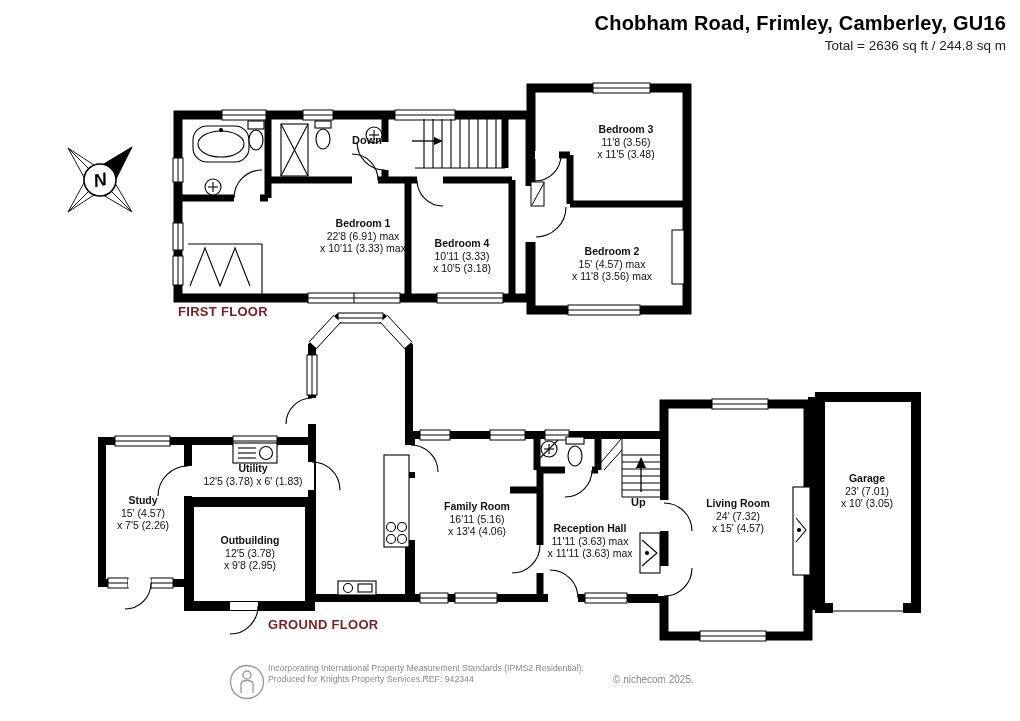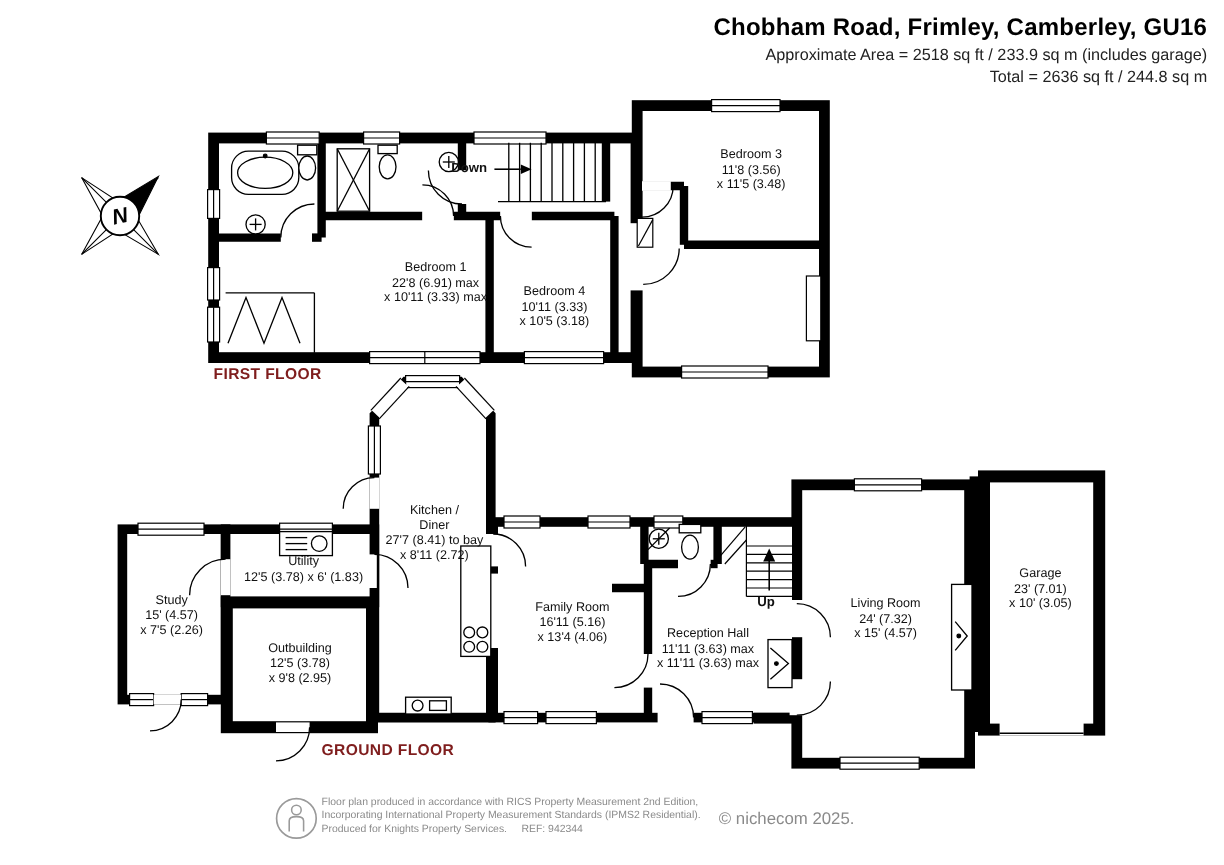--- a/index.html
+++ b/index.html
@@ -5,26 +5,26 @@
   html,body{margin:0;padding:0;background:#fff;}
   #stage{position:relative;width:1020px;height:721px;background:#fff;overflow:hidden;
          font-family:"Liberation Sans","DejaVu Sans",sans-serif;color:#111;}
   #plan-svg{position:absolute;left:0;top:0;}
   .hdr{position:absolute;top:12px;right:14px;text-align:right;}
   .hdr .title{font-size:20px;font-weight:bold;color:#000;letter-spacing:0.2px;}
   .hdr .area{font-size:13.5px;color:#222;margin-top:3px;}
   .hdr .disc{font-size:10px;color:#222;margin-top:5px;}
   .room-label{position:absolute;transform:translateX(-50%);text-align:center;
               font-size:10.5px;line-height:12.5px;white-space:nowrap;color:#111;}
-  .room-label .nm{font-weight:normal;}
+  .room-label .nm{font-weight:bold;}
   .floor-label{position:absolute;font-weight:bold;font-size:13px;color:#7f1d1d;letter-spacing:0.3px;}
   .stair-label{position:absolute;font-weight:bold;font-size:11px;color:#111;}
   .ftr-text{position:absolute;left:268px;top:663px;font-size:8.7px;line-height:11px;color:#8a8a8a;}
-  .ftr-copy{position:absolute;left:599px;top:674px;font-size:14px;color:#8a8a8a;}
-  .ftr-ref{margin-left:12px;}
+  .ftr-copy{position:absolute;left:613px;top:674px;font-size:10px;color:#8a8a8a;}
+  .ftr-ref{margin-left:0;}
   .nichecom{position:absolute;left:228px;top:663px;}
   .logo{position:absolute;left:663px;top:656px;width:120px;}
   .logo .word{position:relative;font-family:"Liberation Serif","DejaVu Serif",serif;
               font-weight:bold;font-size:17px;letter-spacing:1px;color:#22304f;line-height:18px;}
   .logo .sword{position:absolute;left:73px;top:-5px;width:1.6px;height:33px;background:#b53a31;}
   .logo .guard{position:absolute;left:69px;top:3px;width:10px;height:1.4px;background:#b53a31;}
   .logo .sub{font-size:6.3px;letter-spacing:2.2px;color:#b53a31;margin-top:0px;}
   .logo svg{position:absolute;left:86px;top:0px;}
 </style>
 </head>
@@ -313,48 +313,46 @@
       <g>
         <rect x="793" y="487" width="17" height="88"></rect>
         <path d="M796 518 L806 530 L796 542" fill="none"></path>
         <circle cx="799" cy="530" r="1.5" fill="#000"></circle>
       </g>
     </g>
   </svg>
 
   <div class="hdr">
     <div class="title">Chobham Road, Frimley, Camberley, GU16</div>
-    <div class="area">Approximate Area = 2518 sq ft / 233.9 sq m (includes garage)</div>
     <div class="area">Total = 2636 sq ft / 244.8 sq m</div>
   </div>
 
   <div class="room-label" style="left:363px;top:217px;">
     <div class="nm">Bedroom 1</div>
     <div>22'8 (6.91) max</div>
     <div>x 10'11 (3.33) max</div>
   </div>
   <div class="room-label" style="left:462px;top:214px;margin-top:23px;">
     <div class="nm">Bedroom 4</div>
     <div>10'11 (3.33)</div>
     <div>x 10'5 (3.18)</div>
   </div>
   <div class="room-label" style="left:626px;top:123px;">
     <div class="nm">Bedroom 3</div>
     <div>11'8 (3.56)</div>
     <div>x 11'5 (3.48)</div>
   </div>
-  <div class="stair-label" style="left:376px;top:134px;">Down</div>
+  <div class="room-label" style="left:612px;top:245px;">
+    <div class="nm">Bedroom 2</div>
+    <div>15' (4.57) max</div>
+    <div>x 11'8 (3.56) max</div>
+  </div>
+  <div class="stair-label" style="left:352px;top:134px;">Down</div>
   <div class="floor-label" style="left:178px;top:304px;">FIRST FLOOR</div>
 
-  <div class="room-label" style="left:362px;top:419px;">
-    <div class="nm">Kitchen /</div>
-    <div class="nm">Diner</div>
-    <div>27'7 (8.41) to bay</div>
-    <div>x 8'11 (2.72)</div>
-  </div>
   <div class="room-label" style="left:253px;top:462px;">
     <div class="nm">Utility</div>
     <div>12'5 (3.78) x 6' (1.83)</div>
   </div>
   <div class="room-label" style="left:143px;top:494px;">
     <div class="nm">Study</div>
     <div>15' (4.57)</div>
     <div>x 7'5 (2.26)</div>
   </div>
   <div class="room-label" style="left:250px;top:534px;">
@@ -386,20 +384,19 @@
   <div class="floor-label" style="left:268px;top:617px;">GROUND FLOOR</div>
 
   <div class="nichecom">
     <svg width="38" height="38" viewBox="0 0 38 38">
       <circle cx="19" cy="19" r="16.5" fill="none" stroke="#9a9a9a" stroke-width="1.4"></circle>
       <circle cx="19" cy="12" r="4" fill="none" stroke="#9a9a9a" stroke-width="1.3"></circle>
       <path d="M13 30 L13 21 Q13 17.5 19 17.5 Q25 17.5 25 21 L25 30" fill="none" stroke="#9a9a9a" stroke-width="1.3"></path>
     </svg>
   </div>
   <div class="ftr-text">
-    <div>Floor plan produced in accordance with RICS Property Measurement 2nd Edition,</div>
     <div>Incorporating International Property Measurement Standards (IPMS2 Residential).</div>
     <div><span>Produced for Knights Property Services.</span><span class="ftr-ref">REF: 942344</span></div>
   </div>
   <div class="ftr-copy">© nichecom 2025.</div>
 
 
 </div>
 
 </body></html>

